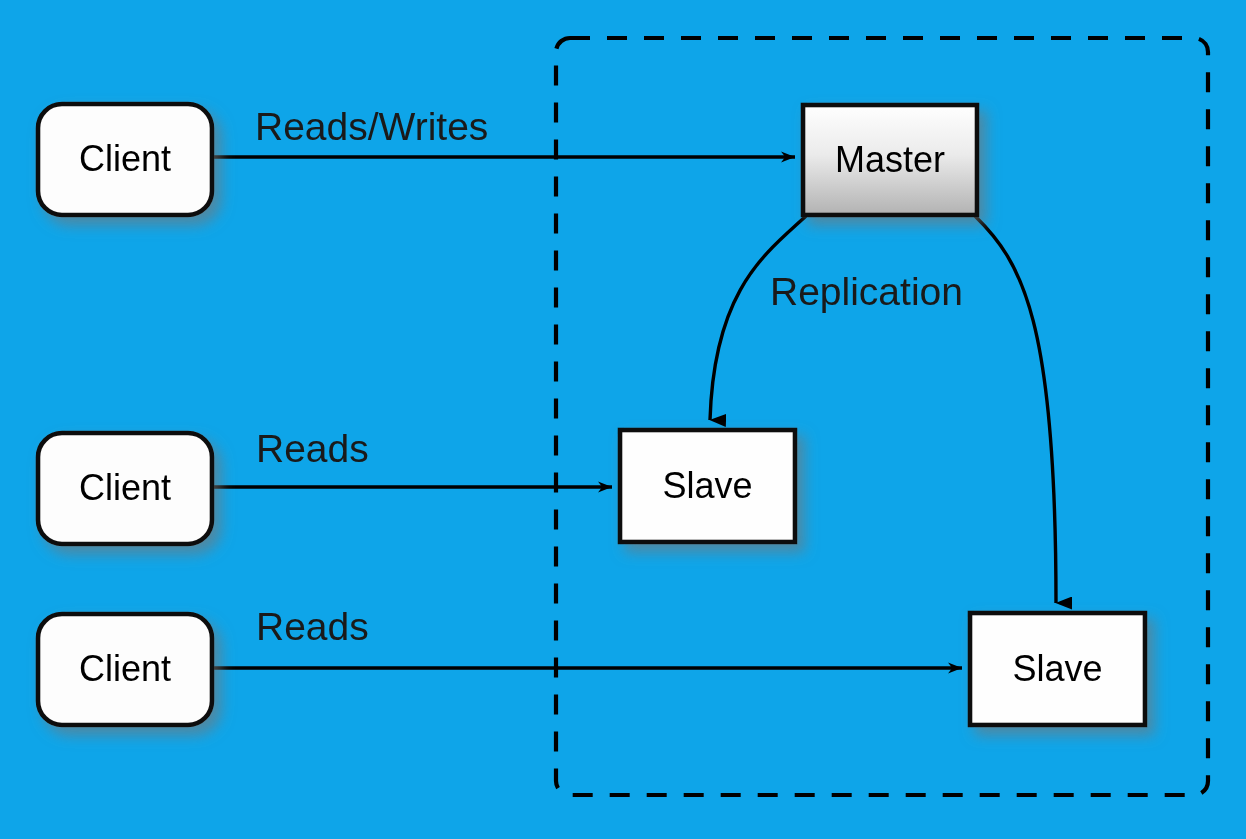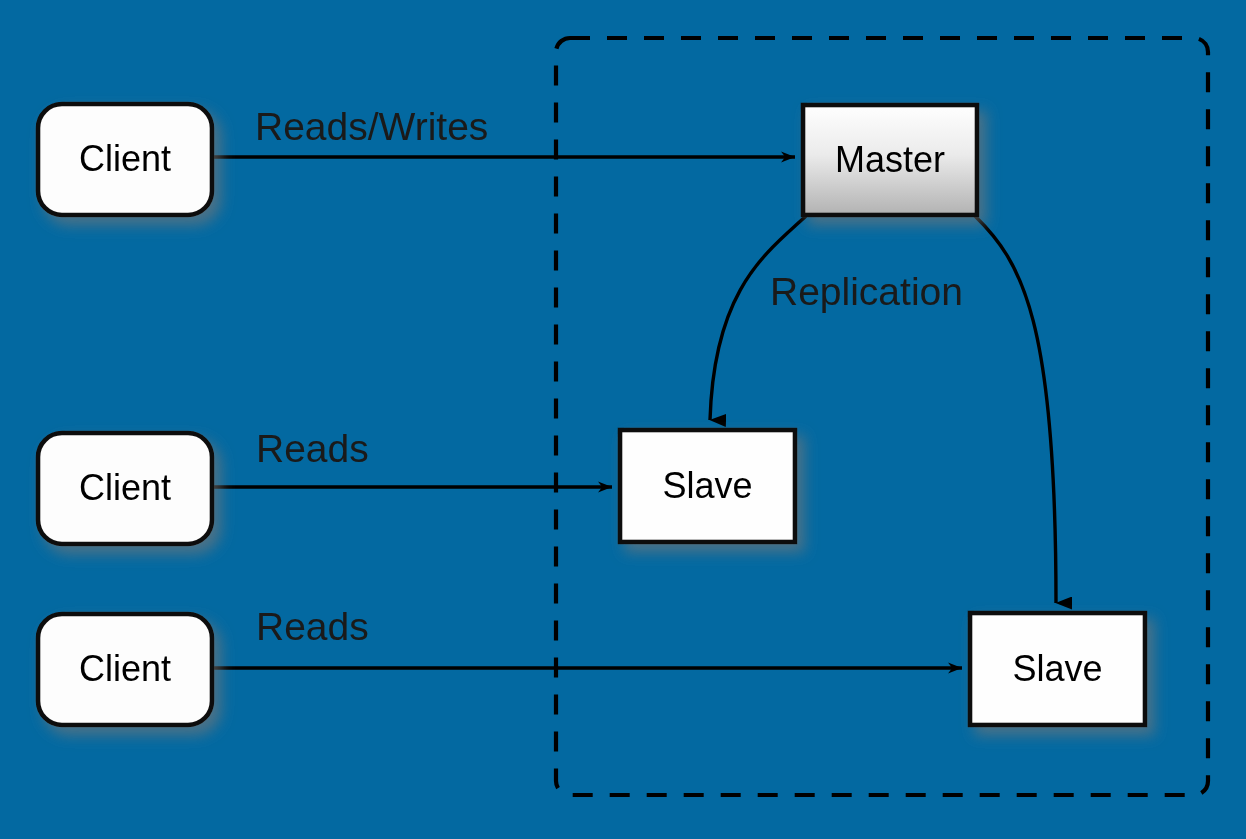--- a/index.html
+++ b/index.html
@@ -7,21 +7,21 @@
     padding: 0;
     background: #ffffff;
   }
   body {
     font-family: "Liberation Sans", sans-serif;
   }
   #diagram-canvas {
     position: relative;
     width: 1246px;
     height: 839px;
-    background: #0369a1;
+    background: #0ea5e9;
     overflow: hidden;
   }
   #diagram-svg {
     position: absolute;
     top: 0;
     left: 0;
     width: 1246px;
     height: 839px;
   }
   .node-label {

